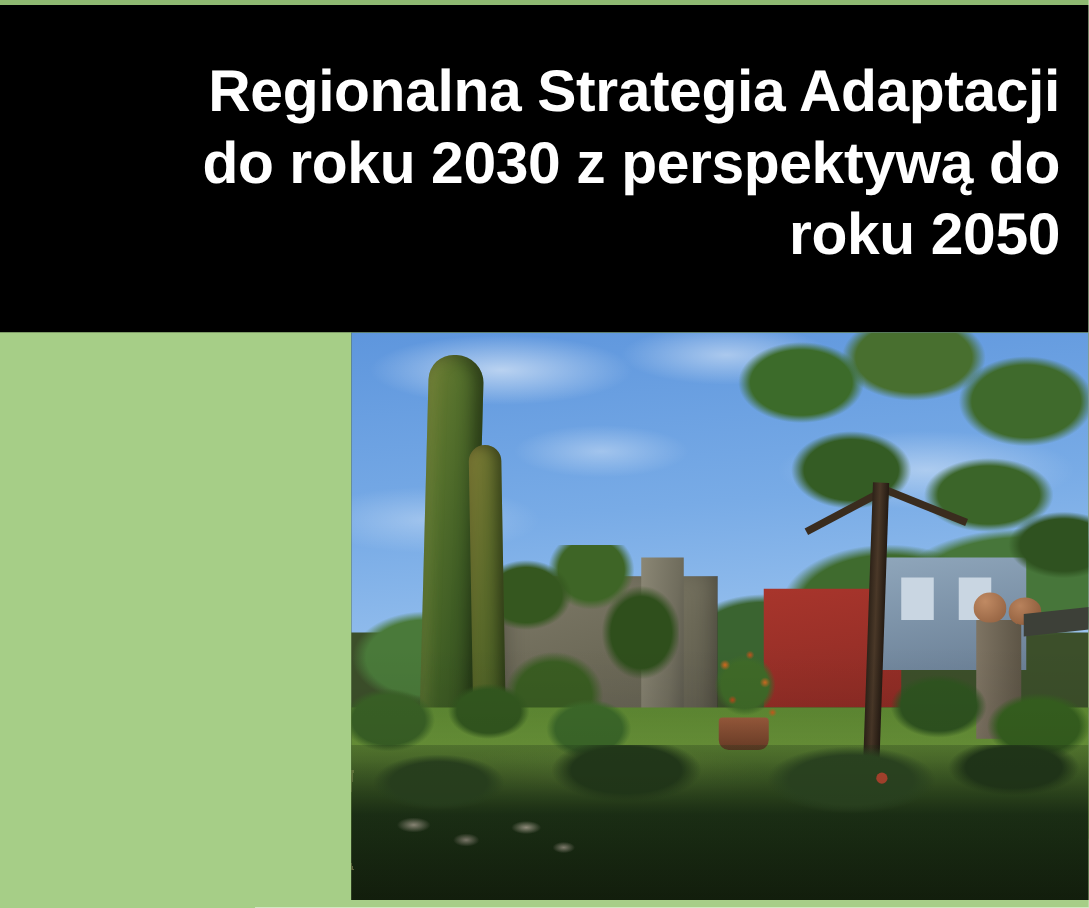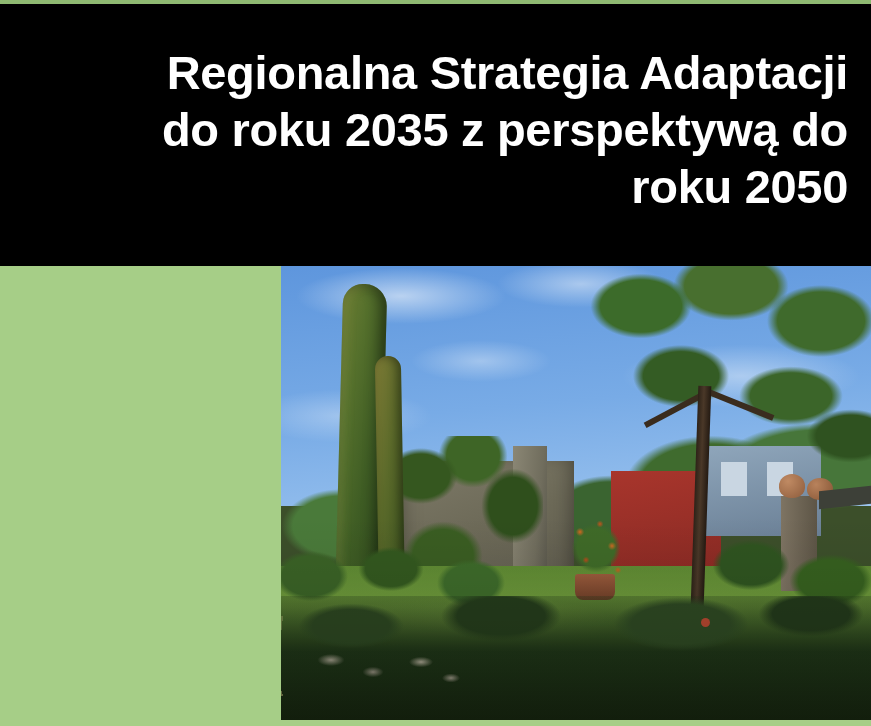--- a/index.html
+++ b/index.html
@@ -285,21 +285,21 @@
 </style>
 </head>
 <body>
 
 <div class="slide">
 
   <div class="top-strip"></div>
 
   <div class="title-band">
     <div class="title-text">Regionalna Strategia Adaptacji
-do roku 2035 z perspektywą do
+do roku 2030 z perspektywą do
 roku 2050</div>
   </div>
 
   <div class="green-panel"></div>
 
   <div class="photo">
     <div class="sky"></div>
     <div class="treeline"></div>
 
     <div class="house-red"></div>

